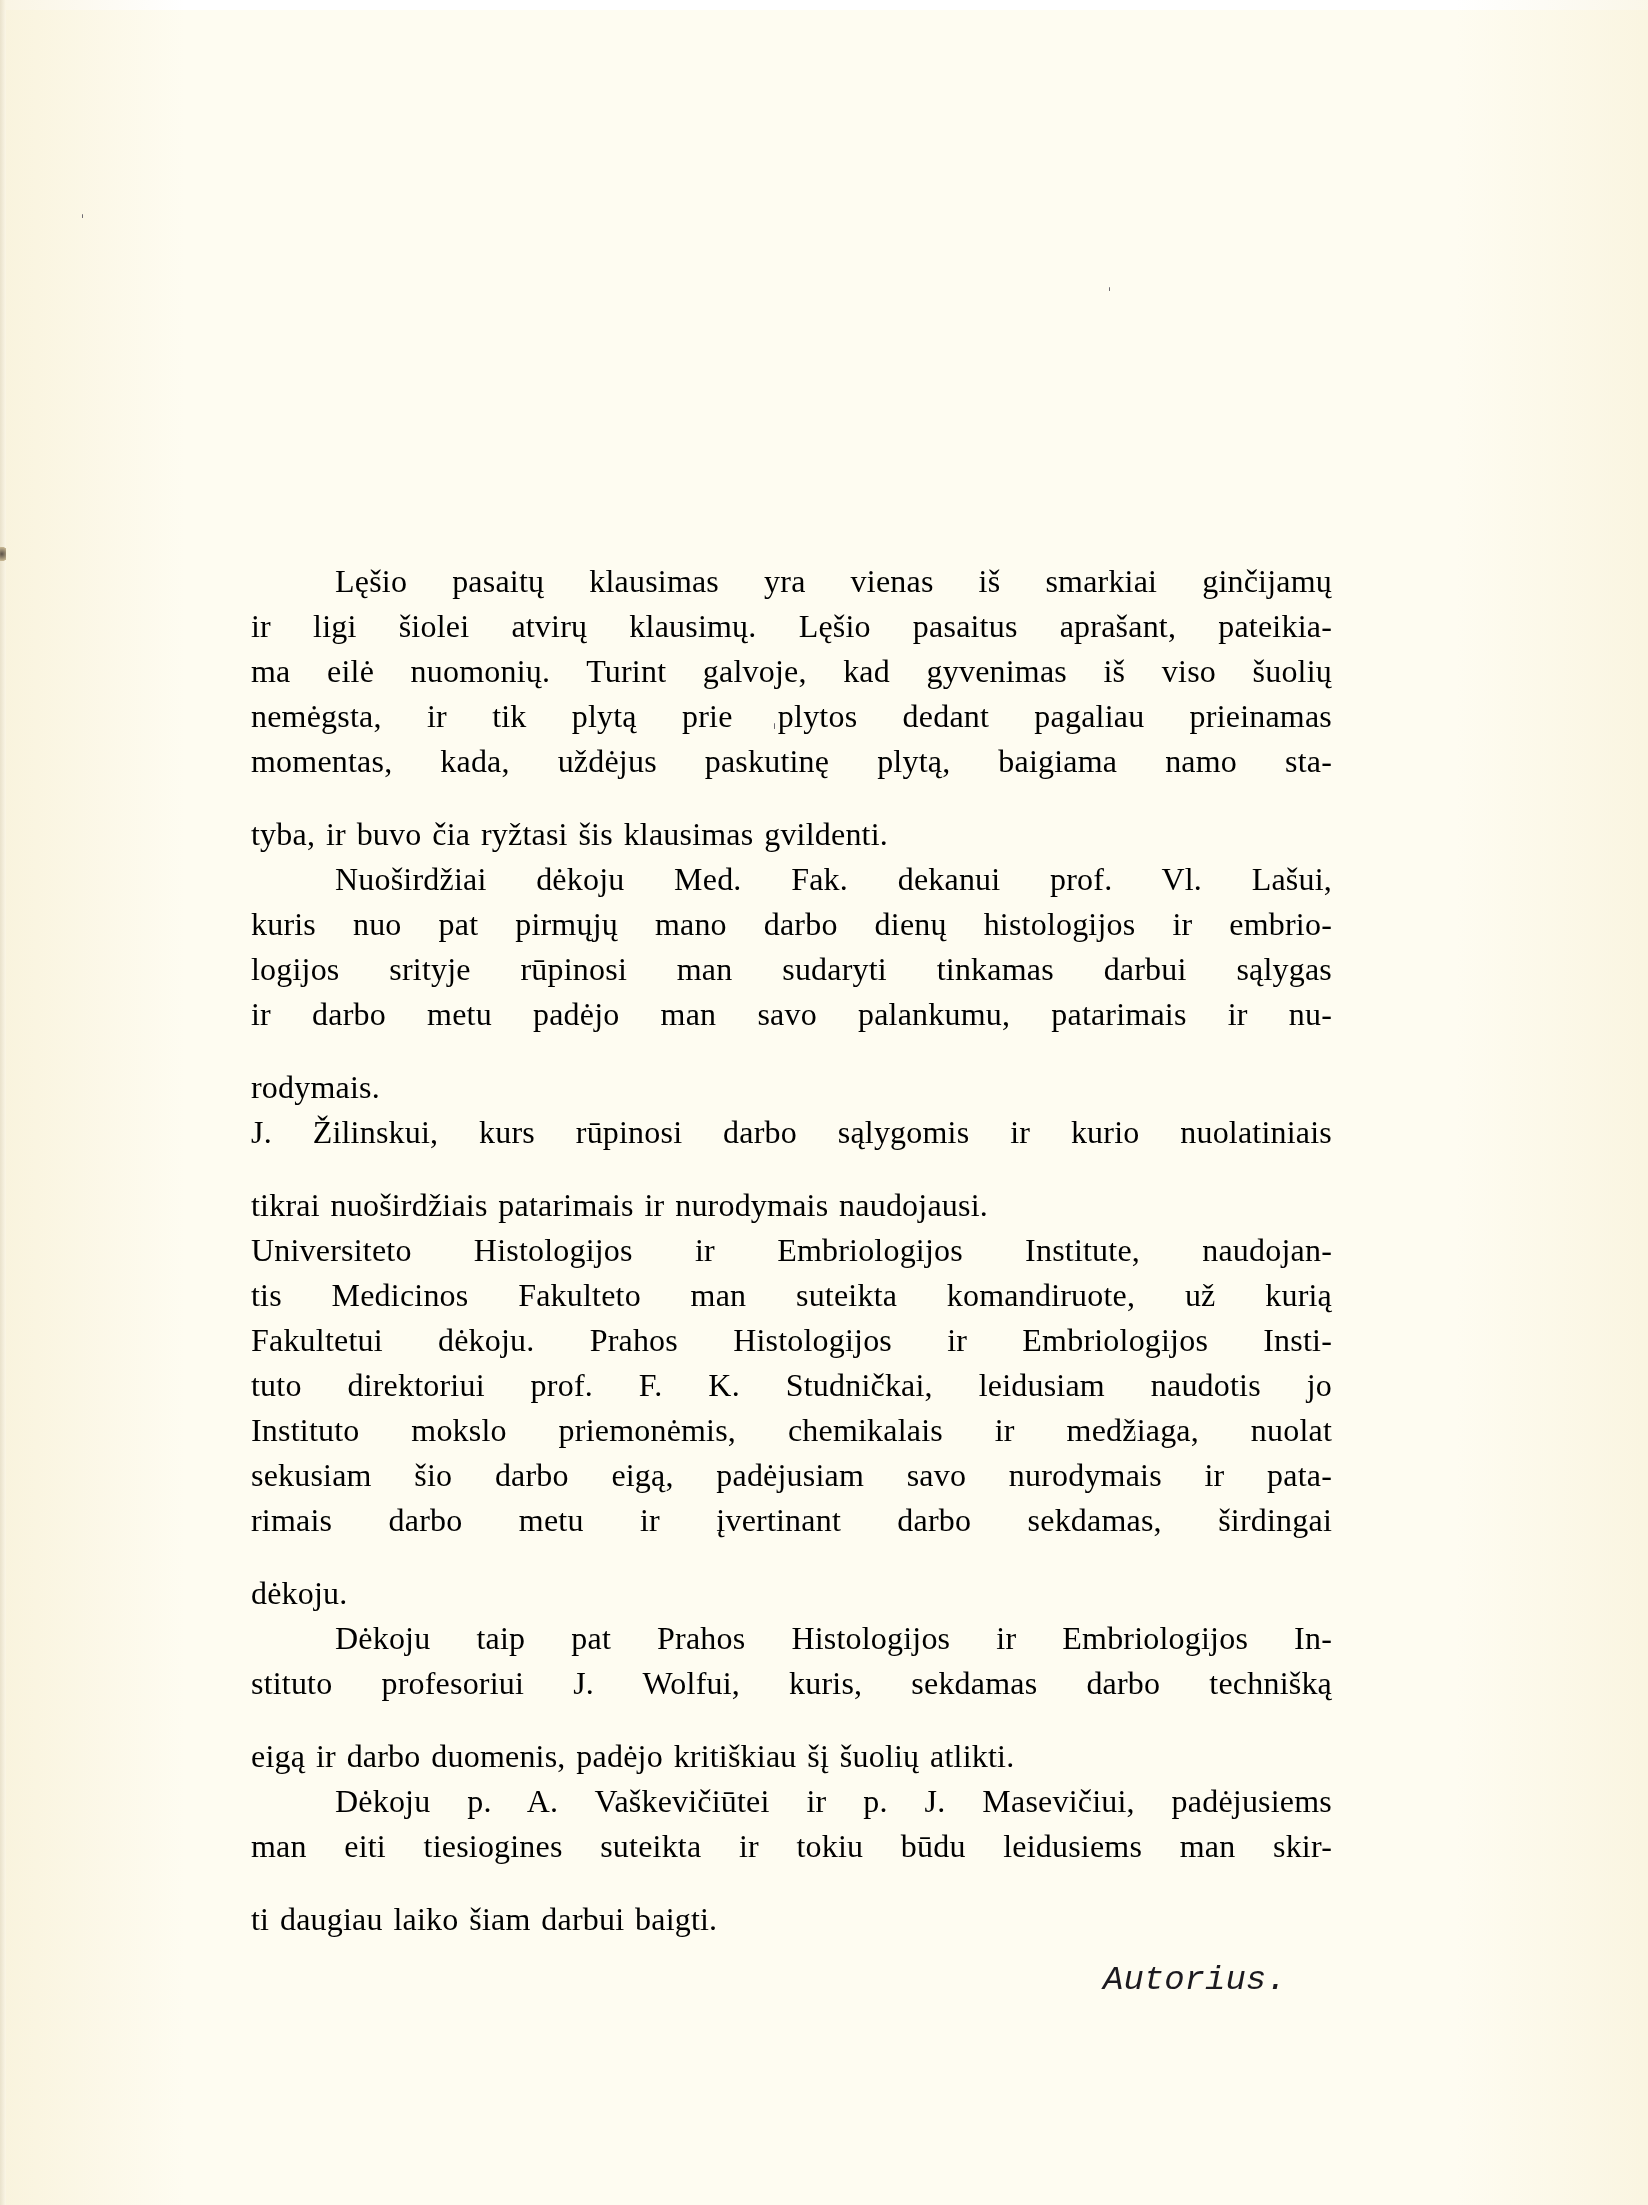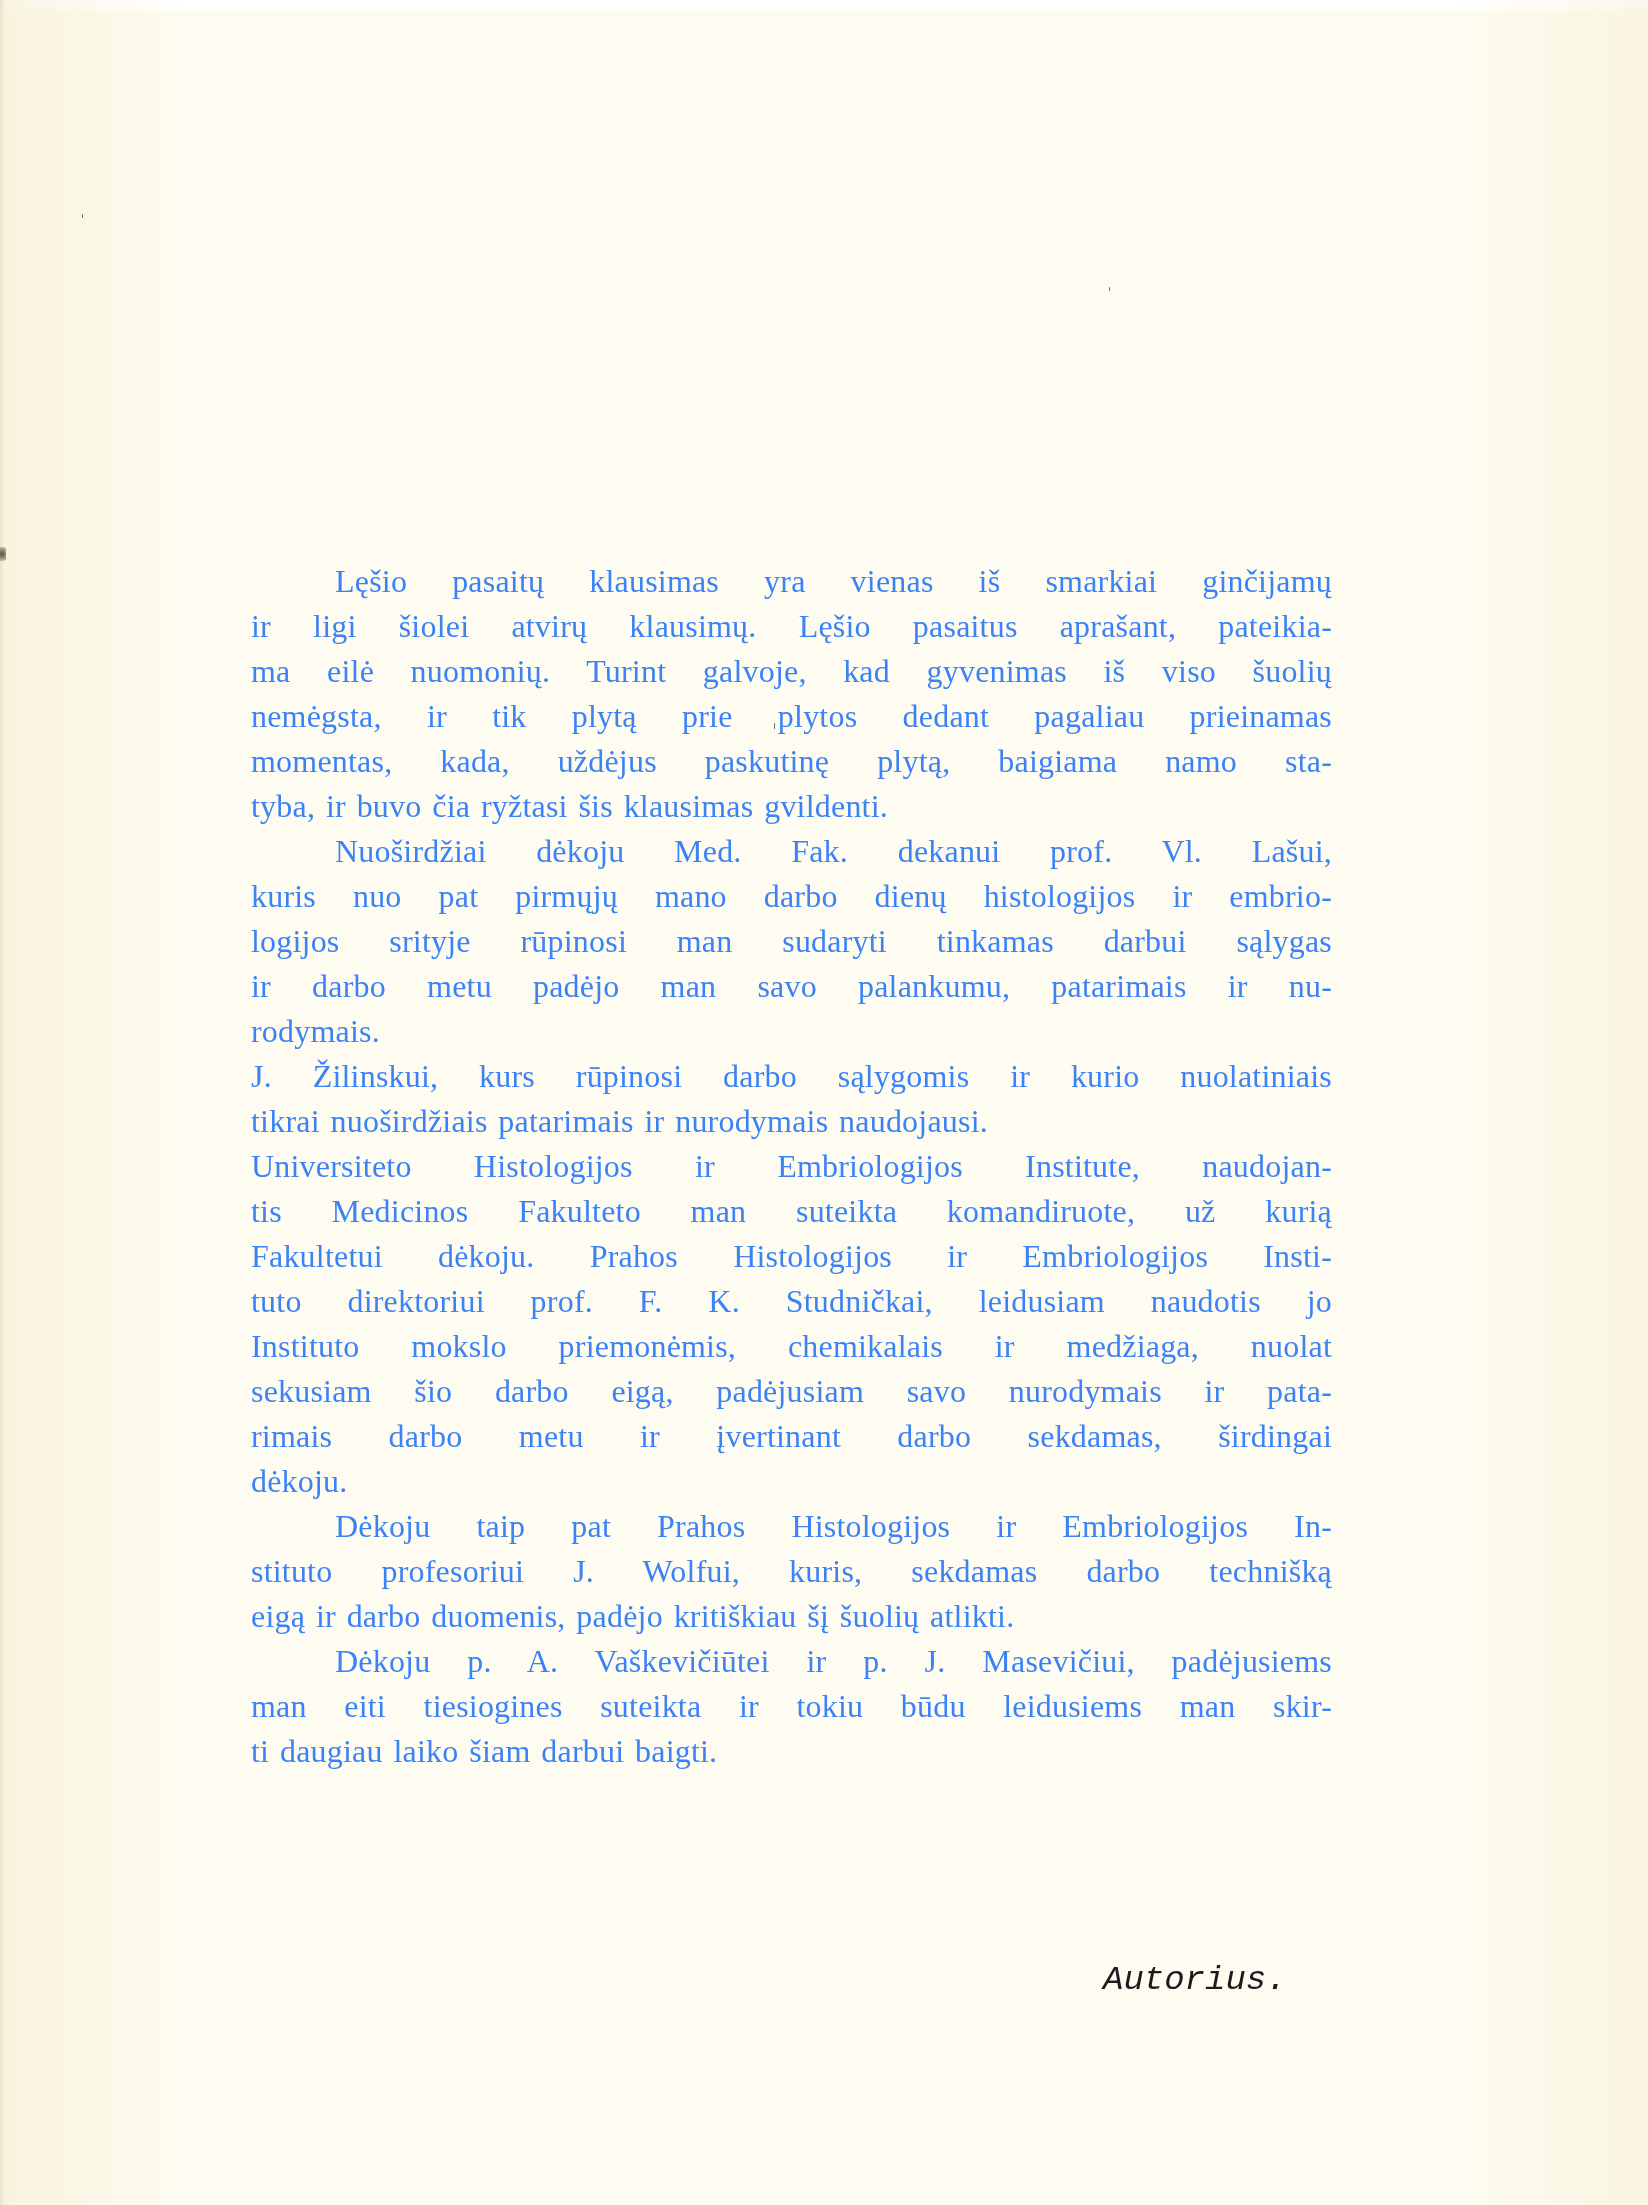--- a/index.html
+++ b/index.html
@@ -20,32 +20,32 @@
   .top-strip {
     position: absolute; left: 0; top: 0; width: 1649px; height: 9.7px; background: #ffffff;
   }
   .text-block {
     position: absolute;
     left: 251px;
     top: 559px;
     width: 1081px;
     font-family: "Liberation Serif", "DejaVu Serif", serif;
     font-size: 32px;
-    color: #3b82f6;
+    color: #000000;
   }
   .line {
     height: 45px;
     line-height: 45px;
     white-space: nowrap;
     text-align: justify;
     text-align-last: justify;
     letter-spacing: 0.2px;
     word-spacing: 2.6px;
   }
-  .line.last { text-align-last: left; }
+  .line.last { text-align-last: left; margin-top: 28px; }
   .line.indent { padding-left: 84px; }
   .signature {
     position: absolute;
     left: 1103px;
     top: 1958px;
     font-family: Liberation Mono, monospace;
     font-style: italic;
     font-size: 34px;
     color: #1c1a1f;
     line-height: 44px;

